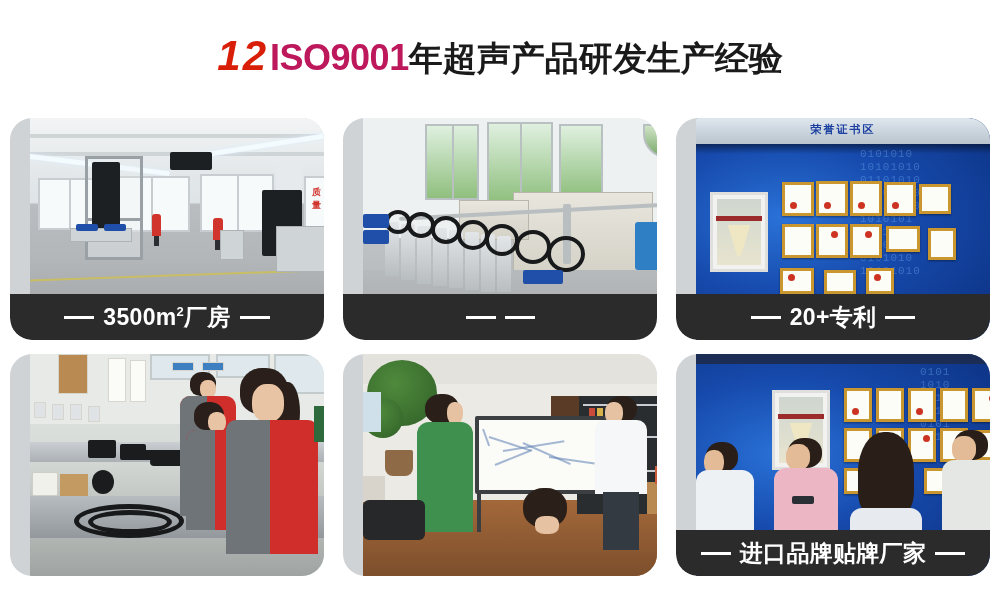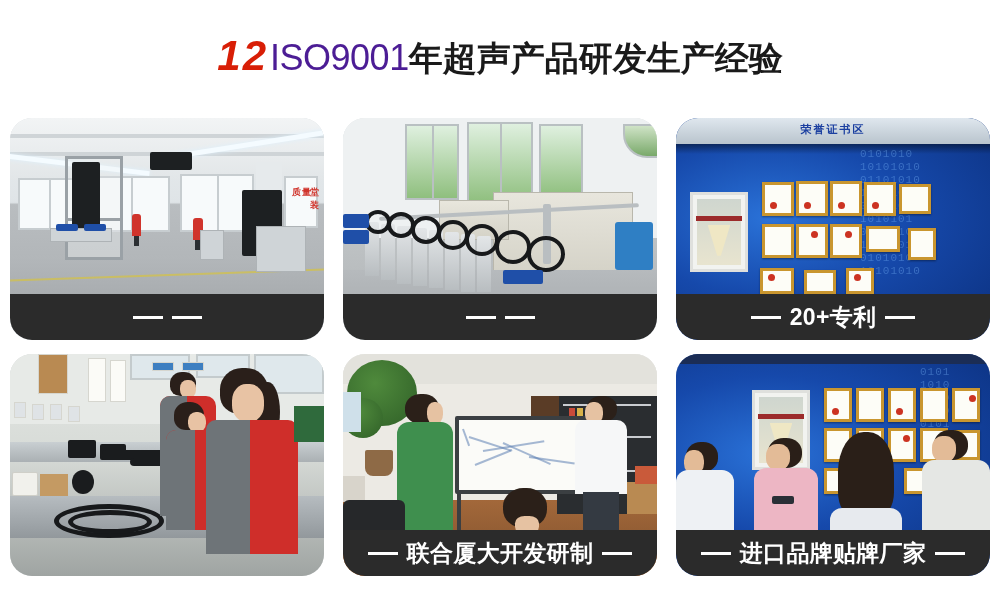--- a/index.html
+++ b/index.html
@@ -31,23 +31,23 @@
   .hl-num {
     color: #d81e06;
     font-size: 42px;
     font-weight: 700;
     font-style: italic;
     letter-spacing: 2px;
     margin-right: 2px;
     font-family: "Liberation Sans", "DejaVu Sans", sans-serif;
   }
   .hl-iso {
-    color: #4c1d95;
+    color: #be185d;
     font-size: 36px;
-    font-weight: 400;
+    font-weight: 700;
     letter-spacing: -0.5px;
   }
   .hl-black { color:#1a1a1a; font-weight:700; }
 
   
   .grid {
     position: absolute;
     left: 10px; top: 118px;
     width: 980px; height: 470px;
     display: grid;
@@ -61,20 +61,21 @@
     position: relative;
     width: 314px; height: 222px;
     border-radius: 22px;
     overflow: hidden;
     background: #cfd3d6;
   }
   .photo {
     position: absolute;
     inset: 0;
     overflow: hidden;
+    margin-left: 20px;
   }
 
   
   .caption {
     position: absolute;
     left: 0; right: 0; bottom: 0;
     height: 46px;
     background: #2b2b2b;
     border-bottom-left-radius: 22px;
     border-bottom-right-radius: 22px;
@@ -234,20 +235,21 @@
         <div class="cart" style="left:246px;top:108px;width:50px;height:46px"></div>
         <div class="worker" style="left:122px;top:96px;width:9px;height:22px"></div>
         <div class="worker" style="left:183px;top:100px;width:10px;height:22px"></div>
         <div class="cart" style="left:190px;top:112px;width:24px;height:30px"></div>
         <div class="cart" style="left:40px;top:110px;width:62px;height:14px"></div>
         <div class="bluebin" style="left:46px;top:106px;width:22px;height:7px"></div>
         <div class="bluebin" style="left:74px;top:106px;width:22px;height:7px"></div>
       </div>
       <div class="caption">
         <span class="cap-rule"></span>
+        <span class="cap-text"><span>3500m</span><sup>2</sup><span>厂房</span></span>
         <span class="cap-rule"></span>
       </div>
     </div>
 
     <div class="card">
       <div class="photo ph-equip">
         <div class="wall"></div>
         <div class="win" style="left:62px;top:6px;width:54px;height:76px"></div>
         <div class="winmul" style="left:89px;top:6px;height:76px"></div>
         <div class="win" style="left:124px;top:4px;width:66px;height:82px"></div>
@@ -430,25 +432,20 @@
           <div class="trousers" style="left:8px;top:96px;width:36px;height:58px"></div>
         </div>
         <div class="person" style="left:150px;top:134px;width:66px;height:50px">
           <div class="head" style="left:10px;top:0;width:44px;height:40px"></div>
           <div class="face" style="left:22px;top:28px;width:24px;height:18px;border-radius:40%"></div>
         </div>
         <div class="couch" style="left:0;top:146px;width:62px;height:40px"></div>
         <div class="shelf" style="left:284px;top:128px;width:30px;height:32px;background:#b98a52"></div>
         <div class="shelf" style="left:292px;top:112px;width:22px;height:18px;background:#c95a3a"></div>
       </div>
-      <div class="caption">
-        <span class="cap-rule"></span>
-        <span class="cap-text">联合厦大开发研制</span>
-        <span class="cap-rule"></span>
-      </div>
     </div>
 
     <div class="card">
       <div class="photo ph-cert ph-visit">
         <div class="topbar" style="height:10px;background:#1b2d55"></div>
         <div class="binary" style="top:12px;width:70px">0101<br>1010<br>0110<br>1010<br>0101<br>1010</div>
         <div class="bigframe" style="left:76px;top:36px;width:58px;height:80px">
           <div class="inner"></div>
           <div class="bar"></div>
           <div class="cone"></div>

